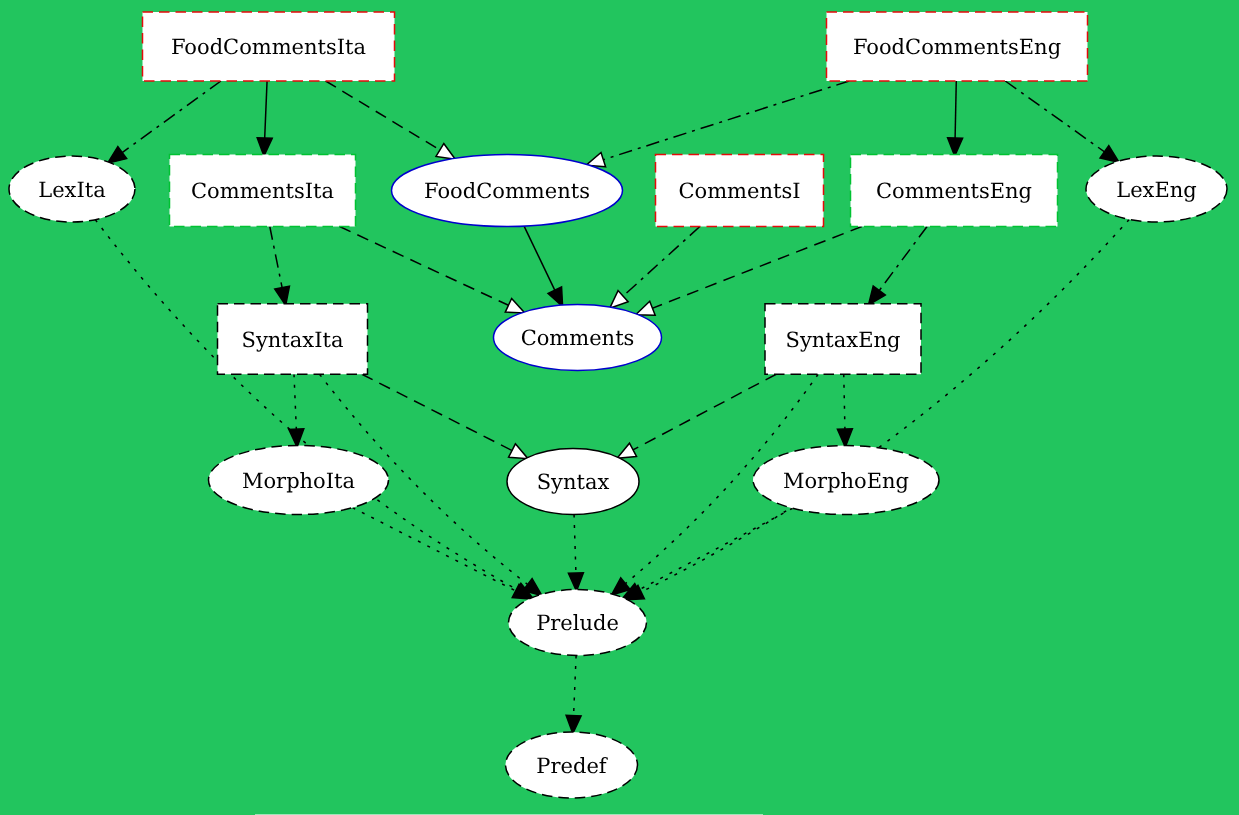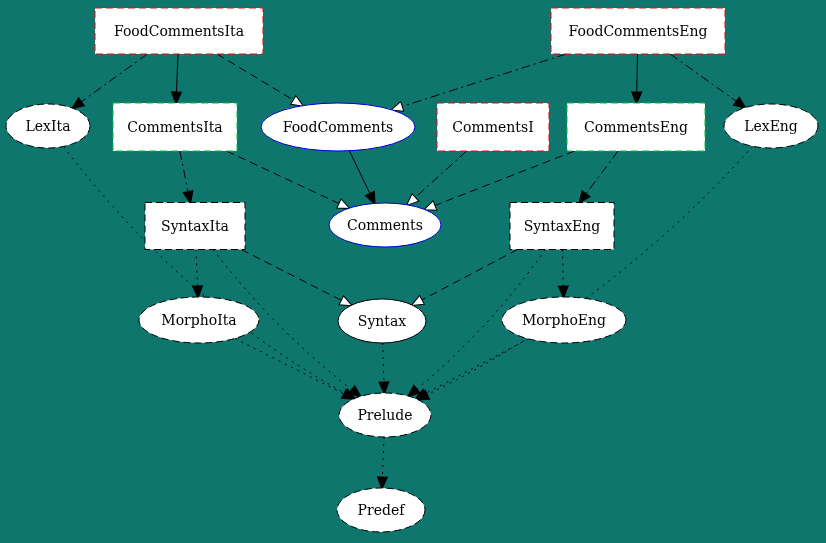--- a/index.html
+++ b/index.html
@@ -5,21 +5,21 @@
   html, body {
     margin: 0;
     padding: 0;
     background: #ffffff;
     font-family: "DejaVu Serif", serif;
   }
   .graph-wrap {
     position: relative;
     width: 826px;
     height: 543px;
-    background: #0f766e;
+    background: #22c55e;
     overflow: hidden;
   }
   svg text {
     font-family: "DejaVu Serif", serif;
     font-size: 14px;
     fill: #000000;
   }
 </style>
 </head>
 <body>

